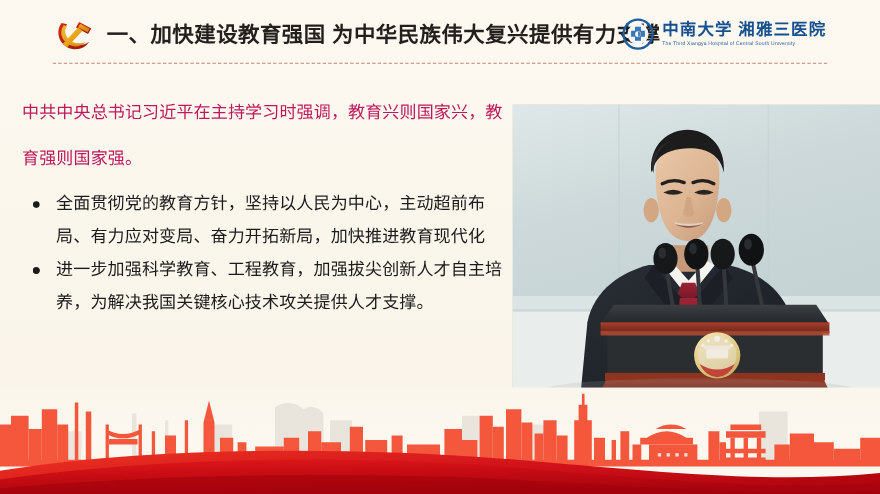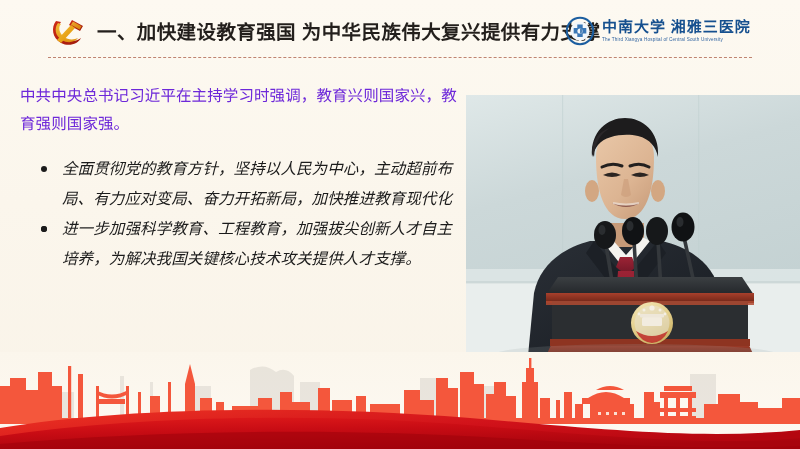--- a/index.html
+++ b/index.html
@@ -64,21 +64,21 @@
     flex-direction: column;
     justify-content: center;
     line-height: 1;
   }
   .logo-cn {
     font-size: 15px;
     font-weight: 700;
     color: #16508f;
     letter-spacing: 1px;
     white-space: nowrap;
-    font-family: Liberation Serif, serif;
+    font-family: Liberation Sans, sans-serif;
   }
   .logo-en {
     margin-top: 3px;
     font-size: 4.6px;
     color: #2f63a0;
     letter-spacing: 0.18px;
     white-space: nowrap;
     transform: scaleY(1.05);
     transform-origin: left top;
   }
@@ -92,31 +92,30 @@
   }
 
   
   .body-area {
     position: absolute;
     left: 20px; top: 82px;
     width: 452px;
   }
   .lead {
     font-size: 15.5px;
-    color: #6d28d9;
-    line-height: 28px;
+    color: #be185d;
+    line-height: 42px;
     letter-spacing: 0.1px;
     margin: 0 0 2px 0;
     font-weight: 500;
   }
   .bullet-list {
     list-style: none;
-    margin: 16px;
+    margin: 5px;
     padding: 0;
-    font-style: italic;
   }
   .bullet-item {
     position: relative;
     padding-left: 26px;
     font-size: 15.5px;
     color: #1b1b1b;
     line-height: 30px;
     letter-spacing: 0.1px;
     font-weight: 500;
     margin-bottom: 0;

